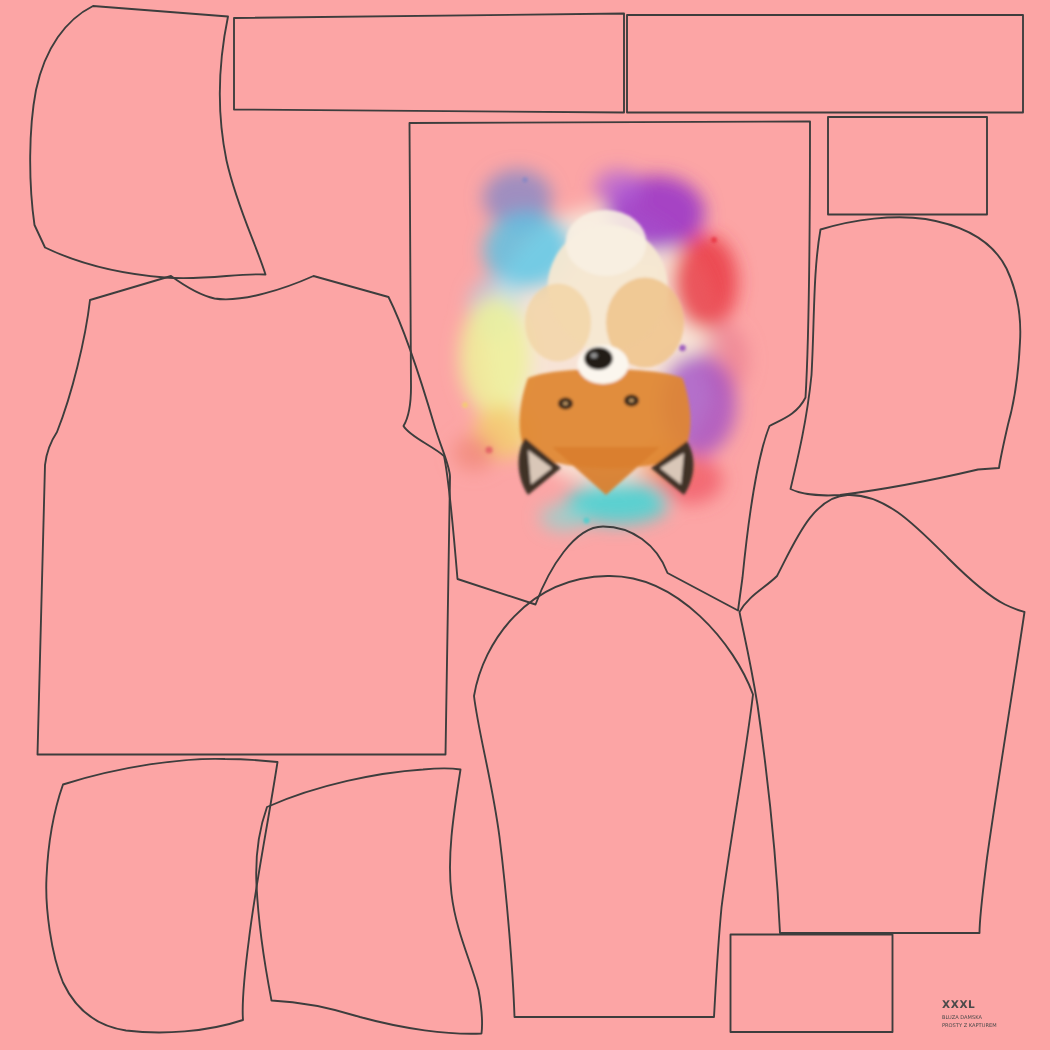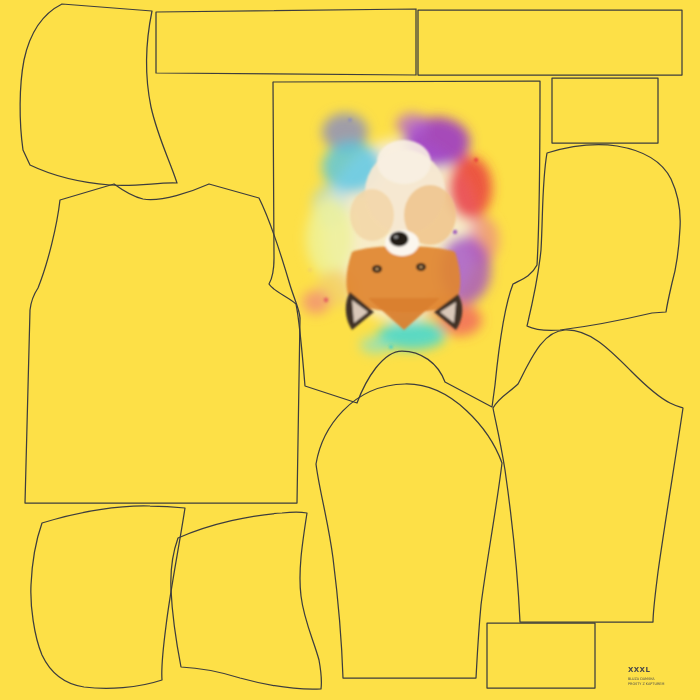--- a/index.html
+++ b/index.html
@@ -1,16 +1,16 @@
 <!DOCTYPE html>
 <html><head>
 <meta charset="utf-8">
 <style>
   html,body{margin:0;padding:0;background:#ffffff;}
-  .panel{position:relative;width:700px;height:700px;background:#fde047;overflow:hidden;
+  .panel{position:relative;width:700px;height:700px;background:#fca5a5;overflow:hidden;
          font-family:"DejaVu Sans", sans-serif;}
   .panel svg{position:absolute;left:0;top:0;}
   text{font-family:"DejaVu Sans", sans-serif;fill:#4a4a4a;}
   .size-line{font-weight:bold;letter-spacing:.4px;}
 </style>
 </head>
 <body>
 
 <div class="panel">
 <svg width="700" height="700" viewBox="0 0 700 700">

